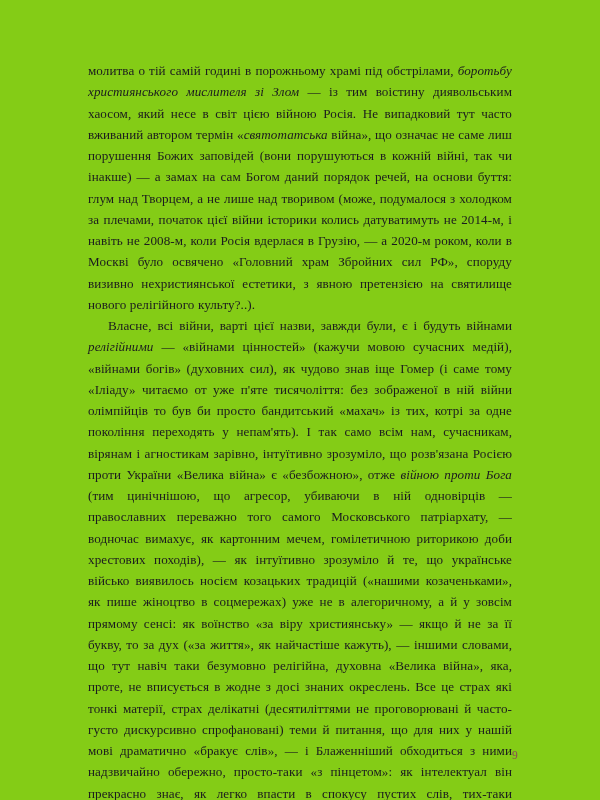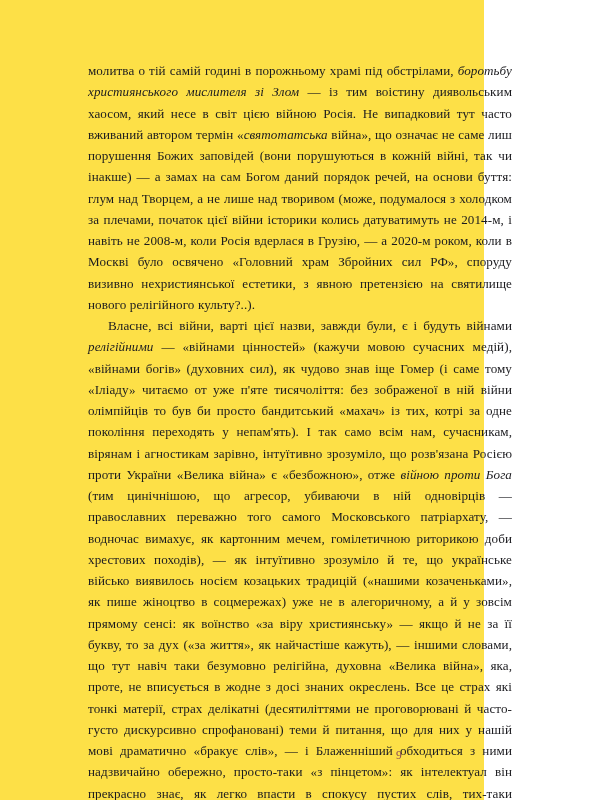--- a/index.html
+++ b/index.html
@@ -9,23 +9,23 @@
   body {
     width: 600px;
     height: 800px;
     background: #ffffff;
     font-family: "Liberation Serif", "DejaVu Serif", serif;
     overflow: hidden;
   }
 
   .page {
     position: relative;
-    width: 484px;
+    width: 600px;
     height: 800px;
-    background: #fde047;
+    background: #84cc16;
     box-sizing: border-box;
   }
 
   .text-column {
     position: absolute;
     left: 88px;
     top: 60px;
     width: 424px;
   }
 

